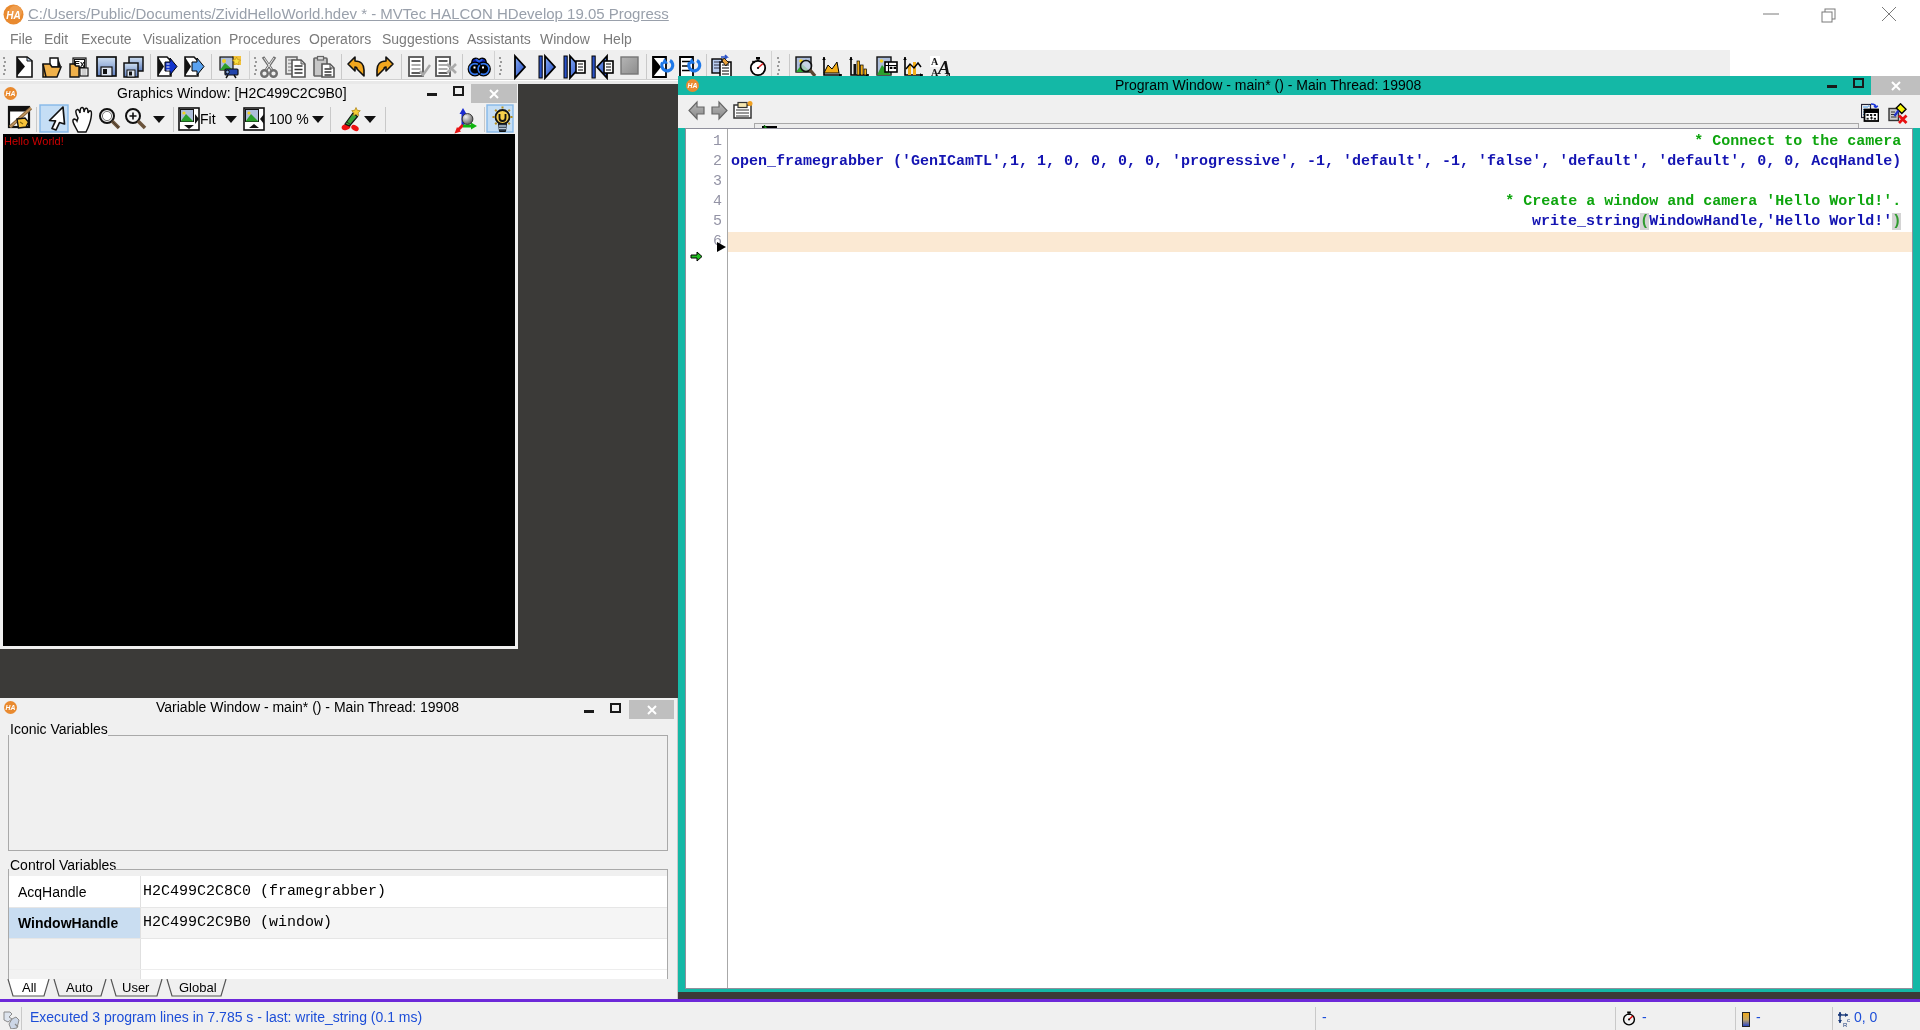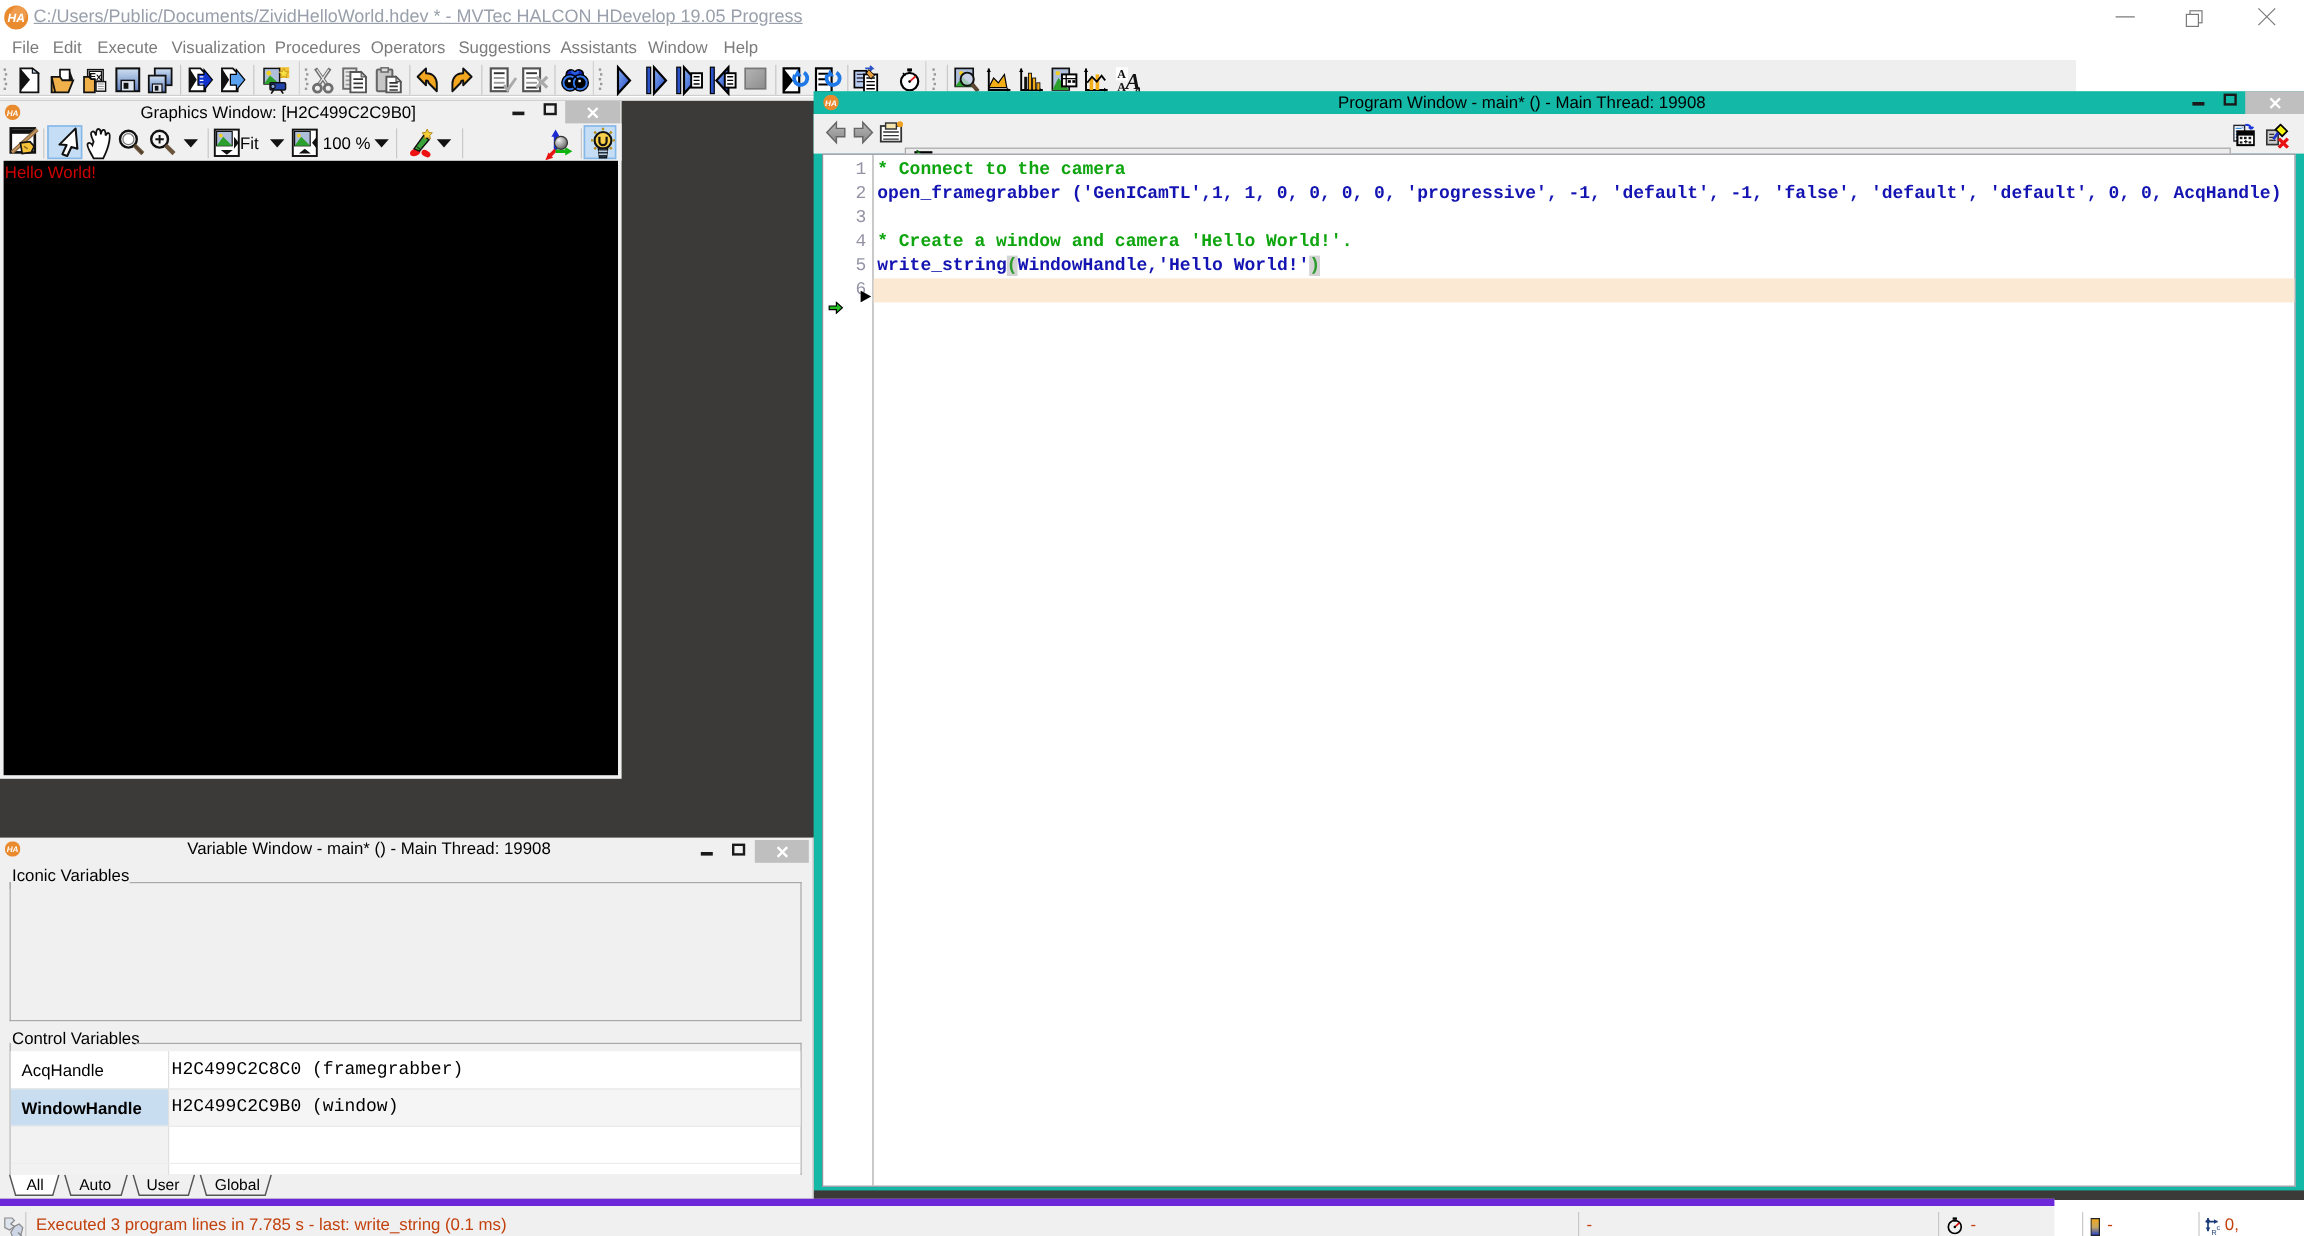--- a/index.html
+++ b/index.html
@@ -1,20 +1,20 @@
 <!DOCTYPE html>
 <html><head>
 <meta charset="utf-8">
 <style>
 *{margin:0;padding:0;box-sizing:border-box;}
 html,body{width:1920px;height:1030px;}
 body{position:relative;font-family:"Liberation Sans",sans-serif;background:#fff;overflow:hidden;}
 .abs{position:absolute;}
 .ttl{font-size:14px;color:#000;white-space:nowrap;}
-.mono{font-family:"Liberation Mono",monospace;}
+.mono{font-family:"Liberation Mono",monospace;text-align:right;}
 .closebtn{position:absolute;background:#bfbfbf;display:flex;align-items:center;justify-content:center;}
 </style>
 </head>
 <body>
 
 <div class="abs" style="left:0;top:0;width:1920px;height:29px;background:#ffffff;">
   <svg class="abs" style="left:3px;top:4px;" width="21" height="21" viewBox="0 0 21 21">
     <circle cx="10.5" cy="10.5" r="10" fill="#e98a2f"></circle>
     <circle cx="12.5" cy="8" r="6.5" fill="#ef9d4d"></circle>
     <text x="10.5" y="14.5" font-size="10" font-weight="bold" font-style="italic" fill="#fff" text-anchor="middle" font-family="Liberation Sans">HA</text>
@@ -440,21 +440,21 @@
      <circle cx="11.5" cy="11" r="7" fill="#f7cf4a" stroke="#111" stroke-width="1.8"></circle>
      <path d="M8.5 8 v4 a3 3 0 0 0 6 0 v-4" fill="none" stroke="#111" stroke-width="1.8"></path>
      <path d="M11.5 0.5 v2 M11.5 19.8 v2 M1.5 11 h2 M19.5 11 h2 M4.2 3.7 l1.5 1.5 M17.3 16.8 l1.5 1.5 M18.8 3.7 l-1.5 1.5 M5.7 16.8 l-1.5 1.5" stroke="#b8901a" stroke-width="2"></path>
      <path d="M7.5 17.5 h8 l-1 8 h-6 z" fill="#223040" stroke="#111" stroke-width="1"></path>
      <path d="M7.8 20 h7.4 M8 22.5 h7" stroke="#b8c8d8" stroke-width="1.3"></path>
     </g>
    </svg>
   </div>
 
   <div class="abs" style="left:3px;top:50px;width:512px;height:512px;background:#000;">
-    <div class="abs" style="left:1px;top:1px;font-size:14px;color:#cf0000;">Hello World!</div>
+    <div class="abs" style="left:1px;top:1px;font-size:11px;color:#cf0000;">Hello World!</div>
   </div>
 </div>
 
 <div id="pwin" class="abs" style="left:678px;top:76px;width:1380px;height:916px;background:#14b8a6;">
   <svg class="abs" style="left:8px;top:3px;" width="13" height="13" viewBox="0 0 21 21">
     <circle cx="10.5" cy="10.5" r="10.5" fill="#e98a2f"></circle>
     <text x="10.5" y="15" font-size="11" font-weight="bold" font-style="italic" fill="#fff" text-anchor="middle" font-family="Liberation Sans">HA</text>
   </svg>
   <div class="abs ttl" style="left:437px;top:1px;">Program Window - main* () - Main Thread: 19908</div>
   <div class="abs" style="left:1149px;top:9px;width:10px;height:3px;background:#1a1a1a;"></div>
@@ -592,21 +592,21 @@
     <path d="M54 0 L59 17 L101 17 L106 0" fill="#f0f0f0" stroke="#555" stroke-width="1.2"></path>
     <path d="M111 0 L116 17 L157 17 L162 0" fill="#f0f0f0" stroke="#555" stroke-width="1.2"></path>
     <path d="M167 0 L172 17 L221 17 L226 0" fill="#f0f0f0" stroke="#555" stroke-width="1.2"></path>
     <text x="22" y="13" font-size="13" fill="#000" font-family="Liberation Sans">All</text>
     <text x="66" y="13" font-size="13" fill="#000" font-family="Liberation Sans">Auto</text>
     <text x="122" y="13" font-size="13" fill="#000" font-family="Liberation Sans">User</text>
     <text x="179" y="13" font-size="13" fill="#000" font-family="Liberation Sans">Global</text>
   </svg>
 </div>
 
-<div class="abs" style="left:0;top:999px;width:1712px;height:31px;background:#f0f0f0;border-top:6px solid #6d28d9;font-size:14px;color:#c2410c;">
+<div class="abs" style="left:0;top:999px;width:1920px;height:31px;background:#f0f0f0;border-top:3px solid #6d28d9;font-size:14px;color:#1d4ed8;">
   <svg class="abs" style="left:3px;top:9px;" width="17" height="18" viewBox="0 0 17 18">
     <path d="M1 1 h6 l2 2 -3 3 3 2 -4 3 -4 -2 z" fill="#dde4ee" stroke="#8a8a8a" stroke-width="1"></path>
     <path d="M9 8 l4 -2 3 3 -2 8 -6 1 -2 -5 z" fill="#ccd6e6" stroke="#8a8a8a" stroke-width="1"></path>
     <path d="M12 13 l3 3" stroke="#8a8a8a" stroke-width="1.2"></path>
   </svg>
   <div class="abs" style="left:21px;top:5px;width:1px;height:23px;background:#c9c9c9;"></div>
   <div class="abs" style="left:30px;top:7px;">Executed 3 program lines in 7.785 s - last: write_string (0.1 ms)</div>
   <div class="abs" style="left:1315px;top:5px;width:1px;height:23px;background:#c9c9c9;"></div>
   <div class="abs" style="left:1322px;top:7px;">-</div>
   <div class="abs" style="left:1615px;top:5px;width:1px;height:23px;background:#c9c9c9;"></div>

